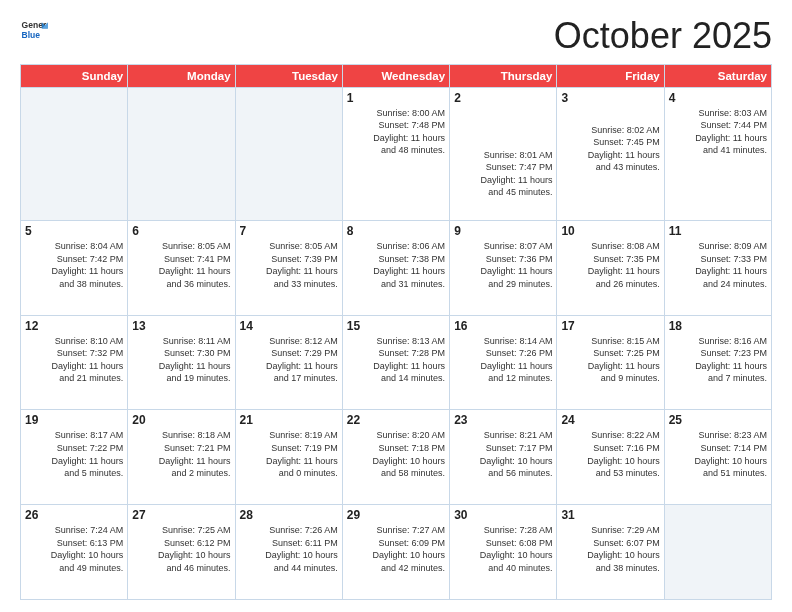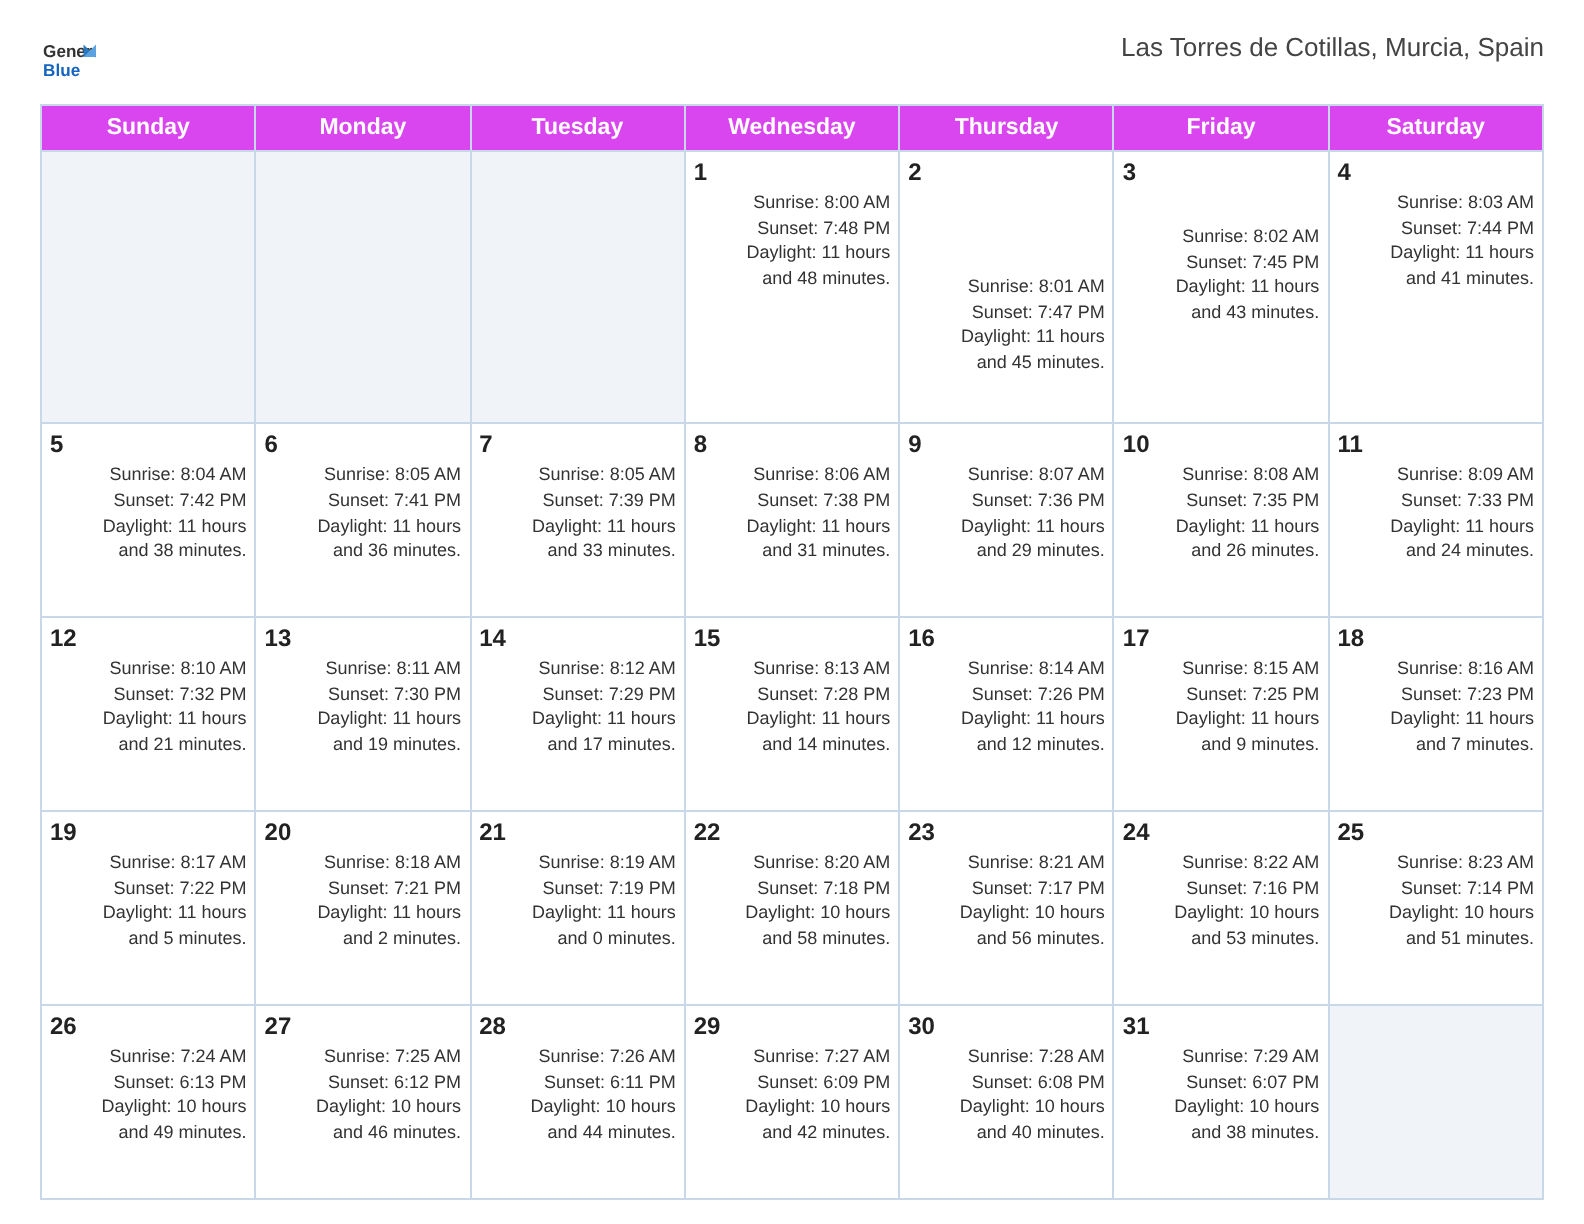--- a/index.html
+++ b/index.html
@@ -46,26 +46,26 @@
       font-size: 13px;
       color: #444;
     }
     .calendar {
       width: 100%;
       border-collapse: collapse;
       flex: 1;
       table-layout: fixed;
     }
     .calendar thead tr th {
-      background: #d946ef;
+      background: #ef4444;
       color: #fff;
       font-size: 11.5px;
       font-weight: bold;
-      padding: 5px 16px;
-      text-align: center;
+      padding: 5px 4px;
+      text-align: right;
       border: 1px solid #c8d8e8;
     }
     .calendar tbody tr td {
       border: 1px solid #c8d8e8;
       vertical-align: top;
       padding: 3px 4px;
       font-size: 9.5px;
       color: #333;
       height: 82px;
       background: #fff;
@@ -94,21 +94,21 @@
     <div class="logo">
       <svg class="logo-icon" viewBox="0 0 36 36">
         <rect x="0" y="0" width="36" height="36" fill="white"></rect>
         <text x="2" y="16" font-size="11" font-weight="bold" fill="#333" font-family="Arial">General</text>
         <text x="2" y="28" font-size="11" font-weight="bold" fill="#1565c0" font-family="Arial">Blue</text>
         <polygon points="28,8 36,16 28,16" fill="#2979bf"></polygon>
         <polygon points="28,16 36,16 36,8" fill="#5ba3e0"></polygon>
       </svg>
     </div>
     <div class="title-block">
-      <div class="subtitle">Las Torres de Cotillas, Murcia, Spain</div>
+      <div class="month-title">October 2025</div>
     </div>
   </div>
 
   <table class="calendar">
     <thead>
       <tr>
         <th>Sunday</th>
         <th>Monday</th>
         <th>Tuesday</th>
         <th>Wednesday</th>

